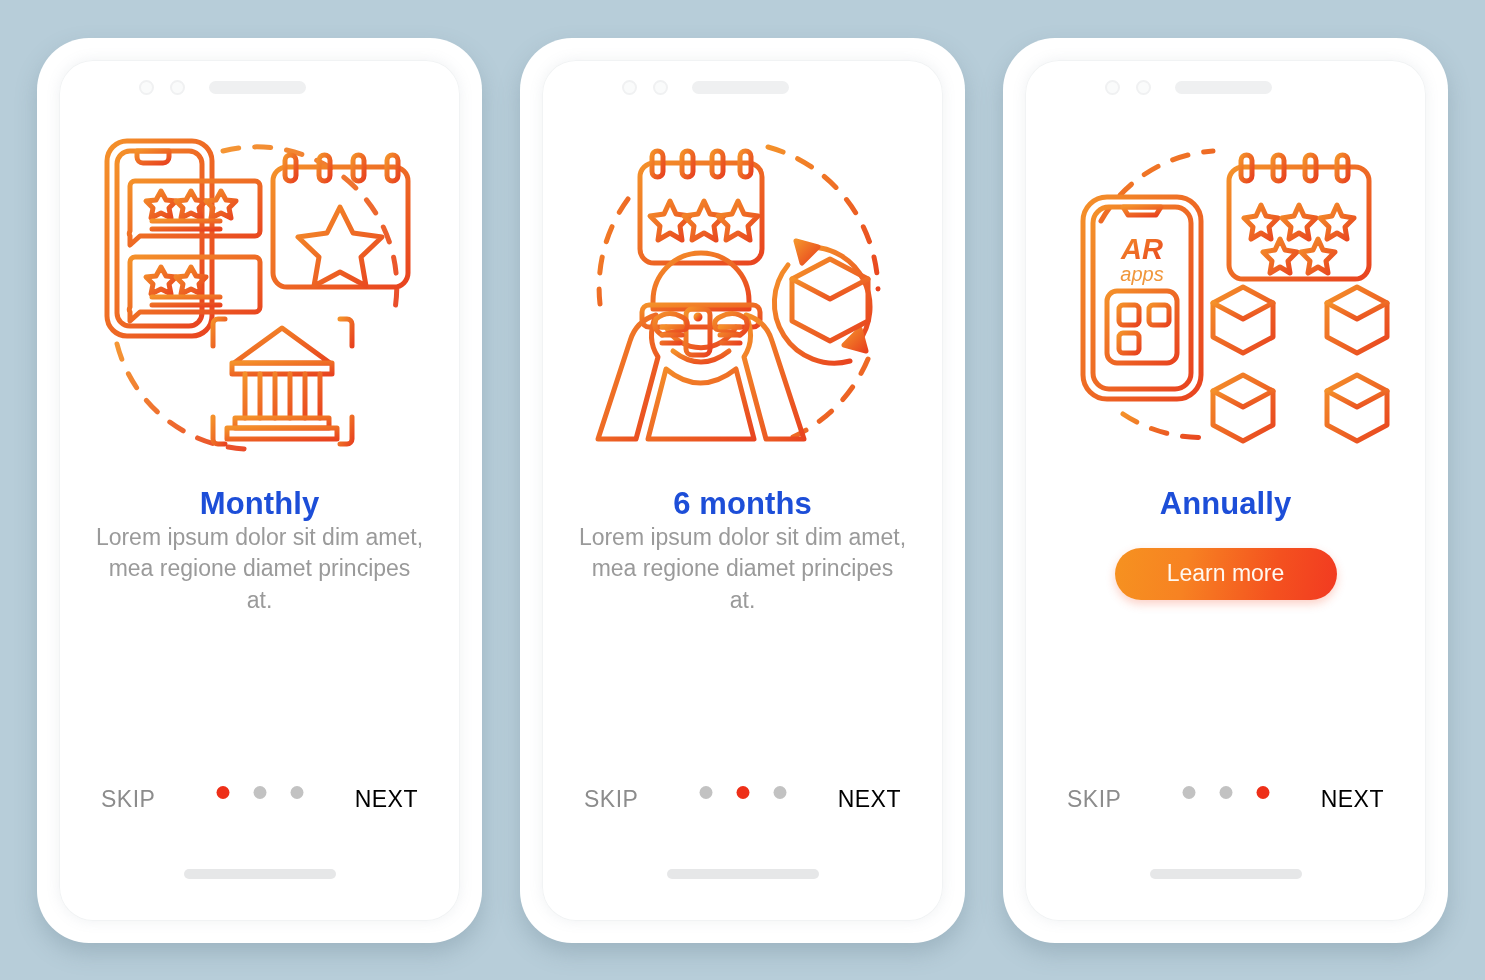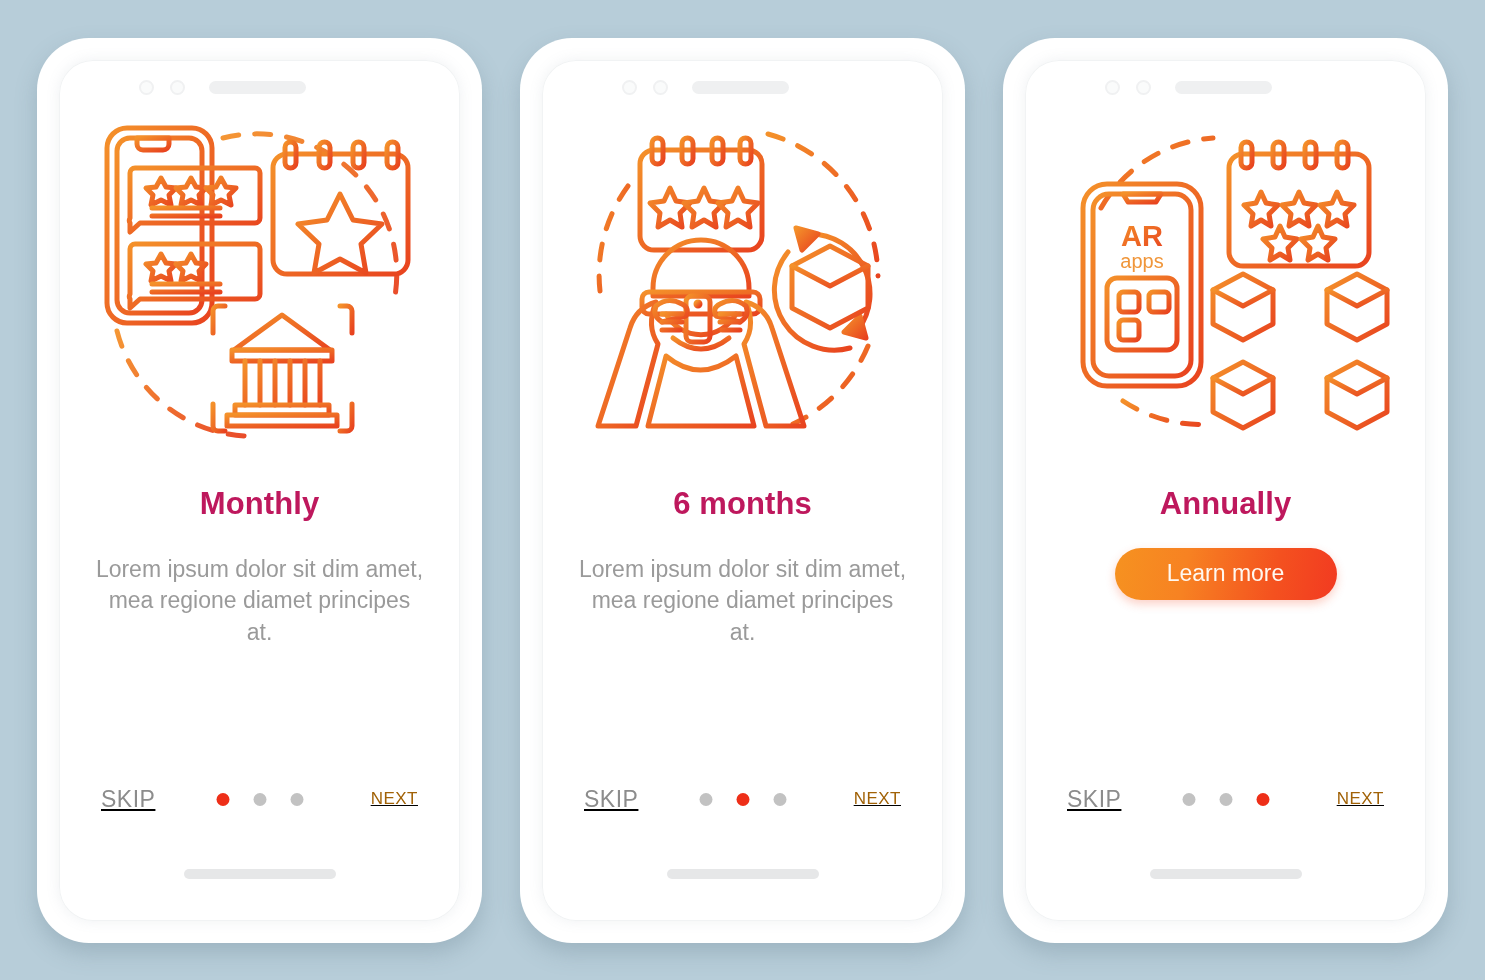--- a/index.html
+++ b/index.html
@@ -70,41 +70,41 @@
     border-radius: 7px;
     background: #eff0f1;
     margin-left: 8px;
   }
 
   
   .illustration {
     width: 100%;
     height: 356px;
     display: flex;
-    align-items: flex-start;
+    align-items: center;
     justify-content: center;
+    font-style: italic;
   }
   .illustration svg { display: block; }
 
   
   .title {
     font-size: 31px;
     font-weight: 700;
-    color: #be185d;
+    color: #1d4ed8;
     letter-spacing: 0.1px;
     margin-top: 14px;
   }
 
   .body-text {
     font-size: 23px;
     line-height: 1.38;
     color: #9a9a9a;
     text-align: center;
     width: 330px;
-    margin-top: 32px;
     font-weight: 400;
   }
 
   .cta {
     margin-top: 26px;
     width: 222px;
     height: 52px;
     border: none;
     border-radius: 26px;
     background: linear-gradient(100deg, #f69220 0%, #f78222 32%, #f4511f 72%, #f23a21 100%);
@@ -115,33 +115,31 @@
     box-shadow: 0 4px 10px rgba(242,70,32,0.25);
   }
 
   
   .footer-nav {
     position: absolute;
     left: 0;
     right: 0;
     bottom: 108px;
     display: flex;
-    align-items: center;
     padding: 0 42px;
-    text-decoration: underline;
   }
   .skip {
     font-size: 23px;
     color: #8c8c8c;
     letter-spacing: 0.5px;
     cursor: pointer;
   }
   .next {
-    font-size: 17px;
-    color: #a16207;
+    font-size: 23px;
+    color: #000000;
     letter-spacing: 0.5px;
     cursor: pointer;
     margin-left: auto;
   }
   .dots {
     position: absolute;
     left: 50%;
     transform: translateX(-50%);
     display: flex;
     gap: 24px;

